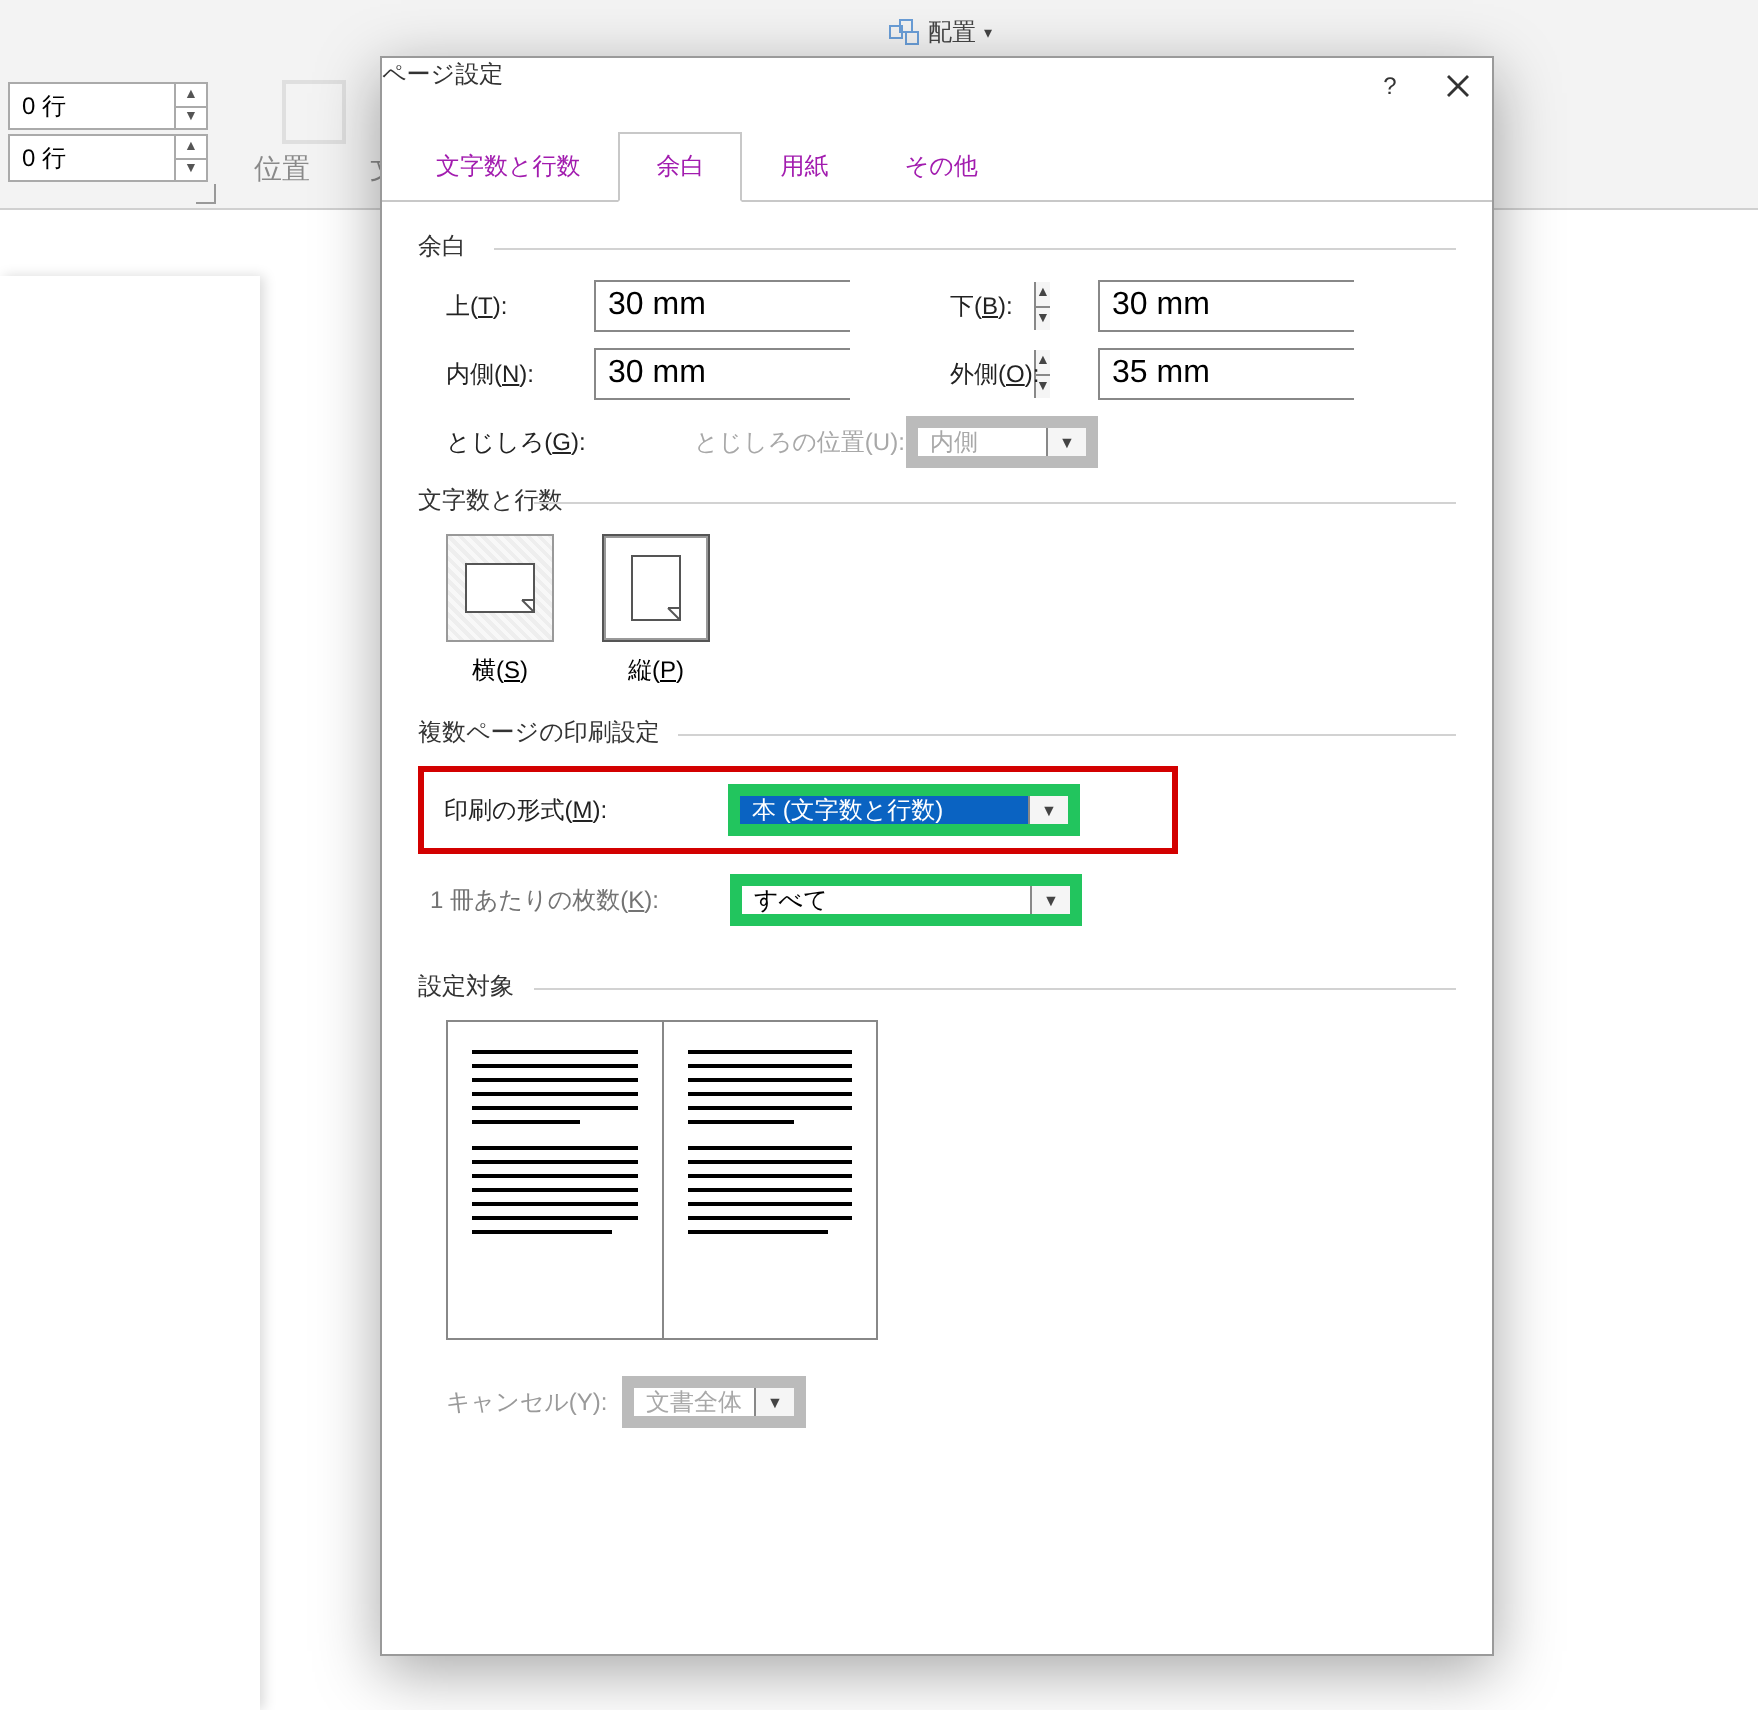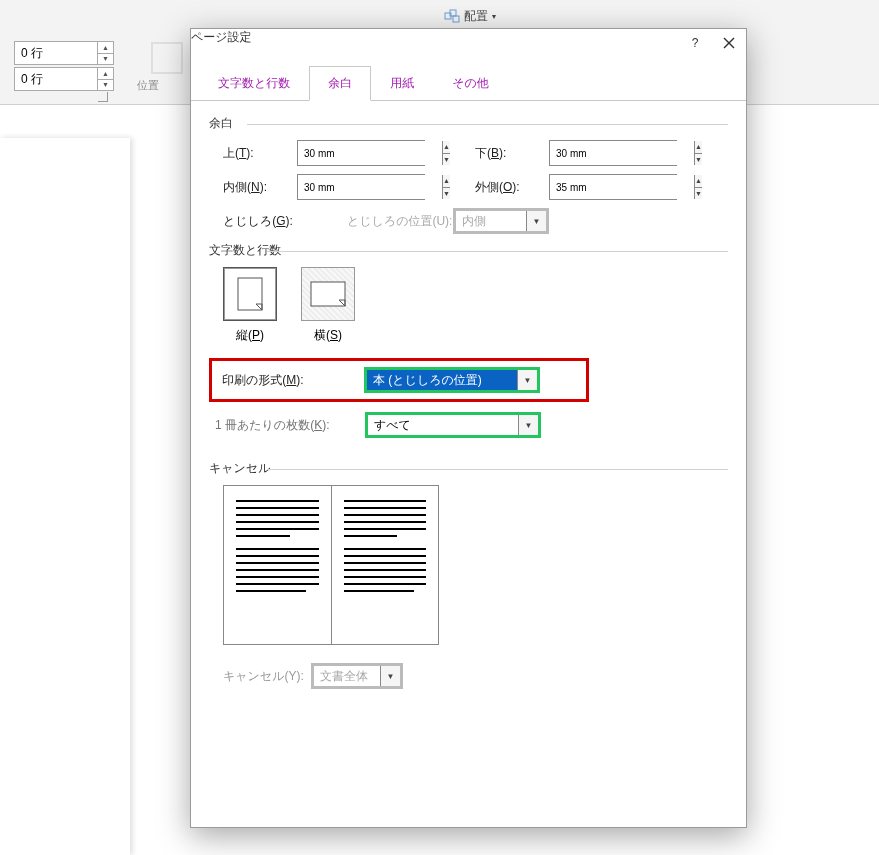--- a/index.html
+++ b/index.html
@@ -1,27 +1,27 @@
 <!DOCTYPE html>
 <html><head>
 <meta charset="utf-8">
 <style>
 *{margin:0;padding:0;box-sizing:border-box;font-family:"Yu Gothic UI","Meiryo",sans-serif;font-size:12px}
 body{background:#fff;width:879px;height:855px;position:relative;overflow:hidden}
 .ribbonzone{background:#f3f3f3;border-bottom:1px solid #d0d0d0;height:105px;position:relative}
 .ribbon-group{position:absolute;left:0;top:32px;display:flex;align-items:center}
-.spinpair{display:flex;flex-direction:column;margin-left:14px}
+.spinpair{display:flex;flex-direction:column;margin-left:4px}
 .spinbox{display:flex;align-items:center;border:1px solid #aaa;background:#fff;height:24px;width:100px;margin-bottom:2px}
 .spinbox span{flex:1;padding:0 6px}
 .spinbox .stepper{display:flex;flex-direction:column;border-left:1px solid #aaa;width:16px;height:100%}
 .spinbox .stepper div{flex:1;display:flex;align-items:center;justify-content:center;font-size:7px;color:#555}
 .spinbox .stepper div:first-child{border-bottom:1px solid #aaa}
 .ribbon-icon{width:50px;height:70px;display:flex;flex-direction:column;align-items:center;justify-content:center;color:#bbb;margin-left:8px}
 .ribbon-icon .glyph{width:32px;height:32px;border:2px solid #ccc;margin-bottom:4px}
-.ribbon-icon .lbl{font-size:11px}
+.ribbon-icon .lbl{font-size:14px}
 .ribbon-icon.faded{opacity:.5}
 .arrange-btn{position:absolute;left:440px;top:4px;display:flex;align-items:center;gap:4px;padding:4px;color:#444}
 .arrange-btn svg{width:16px;height:16px}
 .group-launcher{position:absolute;left:98px;top:92px;width:10px;height:10px;border:1px solid #999;border-top:none;border-left:none}
 .docpage{position:absolute;left:0;top:138px;width:130px;height:717px;background:#fff;box-shadow:2px 0 6px rgba(0,0,0,.15)}
 .dialog{position:absolute;left:190px;top:28px;width:557px;height:800px;background:#fff;border:1px solid #9a9a9a;box-shadow:0 8px 30px rgba(0,0,0,.35);display:flex;flex-direction:column}
 .titlebar{height:36px;display:flex;align-items:flex-start;padding:0 0}
 .titlebar .title{flex:1;font-size:12px;color:#333}
 .titlebar .tbtn{width:34px;height:28px;display:flex;align-items:center;justify-content:center;color:#333}
 .tabs{display:flex;border-bottom:1px solid #c8c8c8;padding:0 8px}
@@ -30,33 +30,33 @@
 .body{padding:14px 18px 0 18px;flex:1;overflow:hidden}
 .grouphdr{color:#333;margin-bottom:8px;position:relative}
 .grouphdr::after{content:"";position:absolute;left:38px;right:0;top:50%;height:1px;background:#d2d2d2}
 .grouphdr.wide::after{left:130px}
 .grouphdr.mid::after{left:58px}
 .row{display:flex;align-items:center;margin-bottom:8px}
 .lbl{width:88px;padding-left:14px;color:#222}
 .lbl u{text-decoration:underline}
 .lbl.disabled{color:#a8a8a8}
 .spin{display:flex;border:1px solid #888;height:26px;width:128px;background:#fff}
-.spin input{border:none;flex:1;padding:0 6px;font-size:10px;outline:none}
+.spin input{border:none;flex:1;padding:0 6px;font-size:16px;outline:none}
 .spin .stepper{display:flex;flex-direction:column;border-left:1px solid #888;width:18px}
 .spin .stepper div{flex:1;display:flex;align-items:center;justify-content:center;font-size:7px;color:#444;background:#f5f5f5}
 .spin .stepper div:first-child{border-bottom:1px solid #888}
 .gap{width:36px}
 .orient-row{display:flex;gap:24px;padding-left:14px;margin-bottom:14px}
 .orient{display:flex;flex-direction:column;align-items:center;gap:6px}
 .orient .iconbox{width:54px;height:54px;border:1px solid #999;display:flex;align-items:center;justify-content:center;background:#fff}
 .orient.selected .iconbox{border:1px solid #555;box-shadow:inset 0 0 0 1px #999}
 .orient.land .iconbox{background:repeating-linear-gradient(45deg,#eee,#eee 2px,#f8f8f8 2px,#f8f8f8 4px)}
 .redbox{border:3px solid #d30000;padding:6px 10px;margin-left:0;margin-bottom:10px;display:flex;align-items:center;width:380px}
 .redbox .lbl{width:142px;padding-left:0}
-.combo{display:flex;border:3px solid #22c55e;height:26px;background:#fff}
+.combo{display:flex;border:6px solid #22c55e;height:26px;background:#fff}
 .combo .val{flex:1;padding:0 6px;display:flex;align-items:center}
 .combo .val.selected{background:#0a63c2;color:#fff}
 .combo .arrow{width:20px;border-left:1px solid #888;display:flex;align-items:center;justify-content:center;font-size:8px;color:#444;background:#f5f5f5}
 .combo.small{width:176px}
 .combo.med{width:176px}
 .combo.tiny{width:92px}
 .combo.disabled .val{color:#a8a8a8}
 .combo.disabled{border-color:#bbb}
 .preview-box{border:1px solid #888;width:216px;height:160px;margin-left:14px;background:#fff;display:flex}
 .preview-page{flex:1;padding:14px 12px}
@@ -187,60 +187,61 @@
       <div class="lbl disabled" style="width:120px">とじしろの位置(U):</div>
       <div class="combo disabled" style="width:96px">
         <div class="val">内側</div>
         <div class="arrow">▼</div>
       </div>
     </div>
 
     <div class="grouphdr mid" style="margin-top:8px">文字数と行数</div>
 
     <div class="orient-row">
+      <div class="orient land">
+        <div class="iconbox">
+          <svg width="36" height="26" viewBox="0 0 36 26">
+              <rect x="1" y="1" width="34" height="24" fill="#fff" stroke="#555"></rect>
+              <path d="M29 19 L35 19 L35 25" fill="none" stroke="#555"></path>
+              <path d="M29 19 L35 25" stroke="#555"></path>
+            </svg>
+        </div>
+        <div>横(<u>S</u>)</div>
+      </div>
       <div class="orient selected">
         <div class="iconbox">
           <svg width="26" height="34" viewBox="0 0 26 34">
               <rect x="1" y="1" width="24" height="32" fill="#fff" stroke="#555"></rect>
               <path d="M19 27 L25 27 L25 33" fill="none" stroke="#555"></path>
               <path d="M19 27 L25 33" stroke="#555"></path>
             </svg>
         </div>
         <div>縦(<u>P</u>)</div>
       </div>
-      <div class="orient land">
-        <div class="iconbox">
-          <svg width="36" height="26" viewBox="0 0 36 26">
-              <rect x="1" y="1" width="34" height="24" fill="#fff" stroke="#555"></rect>
-              <path d="M29 19 L35 19 L35 25" fill="none" stroke="#555"></path>
-              <path d="M29 19 L35 25" stroke="#555"></path>
-            </svg>
-        </div>
-        <div>横(<u>S</u>)</div>
-      </div>
-    </div>
-
+    </div>
+
+    <div class="grouphdr wide">複数ページの印刷設定</div>
 
     <div class="redbox">
       <div class="lbl">印刷の形式(<u>M</u>):</div>
       <div class="combo small">
-        <div class="val selected">本 (とじしろの位置)</div>
+        <div class="val selected">本 (文字数と行数)</div>
         <div class="arrow">▼</div>
       </div>
     </div>
 
     <div class="subrow">
       <div class="lbl2">1 冊あたりの枚数(<u>K</u>):</div>
       <div class="combo med">
         <div class="val">すべて</div>
         <div class="arrow">▼</div>
       </div>
     </div>
 
-    <div class="grouphdr lprev" style="margin-top:22px">キャンセル</div>
+    <div class="grouphdr lprev" style="margin-top:22px">設定対象</div>
 
     <div class="preview-box">
       <div class="preview-page">
         <div class="preview-line"></div>
           <div class="preview-line"></div>
           <div class="preview-line"></div>
         <div class="preview-line"></div>
           <div class="preview-line"></div>
           <div class="preview-line short"></div>
         <div style="height:6px"></div>

